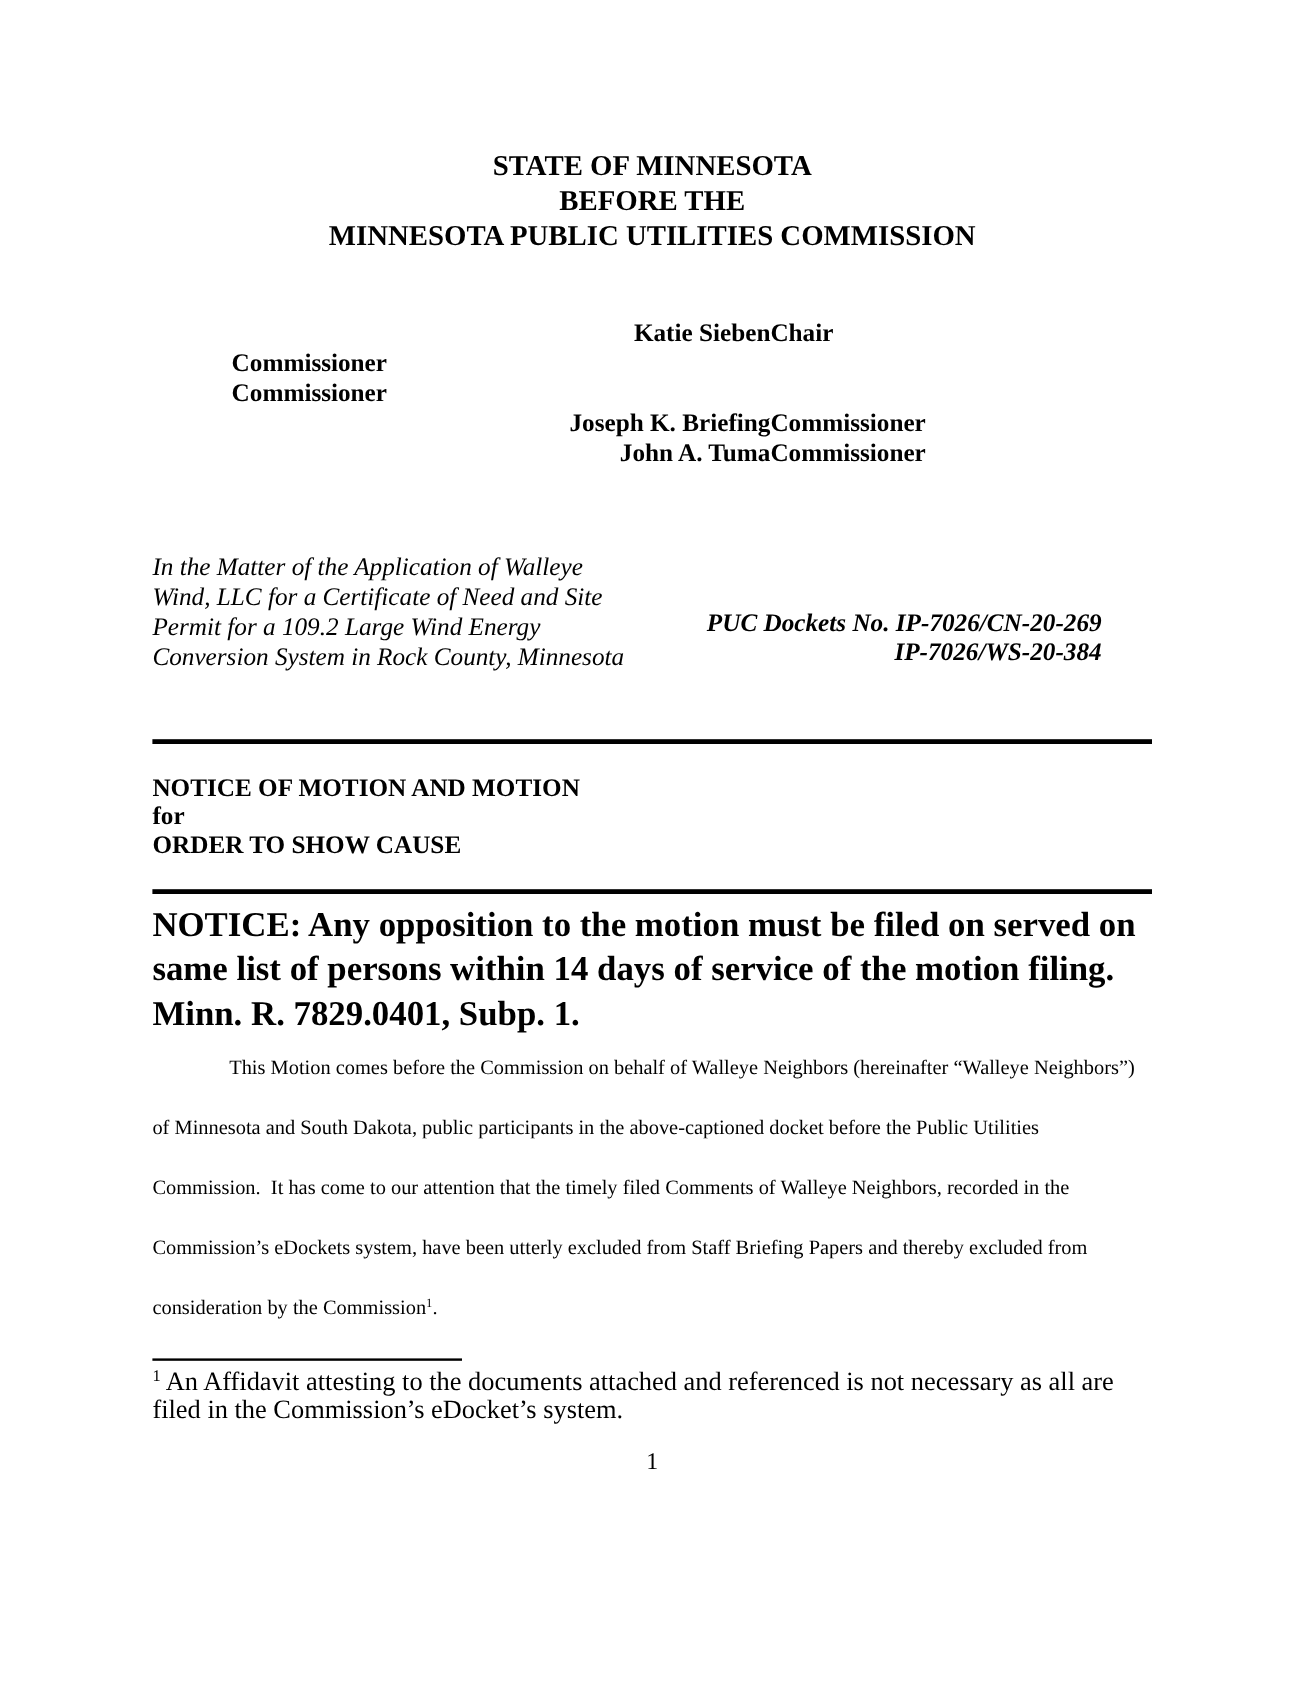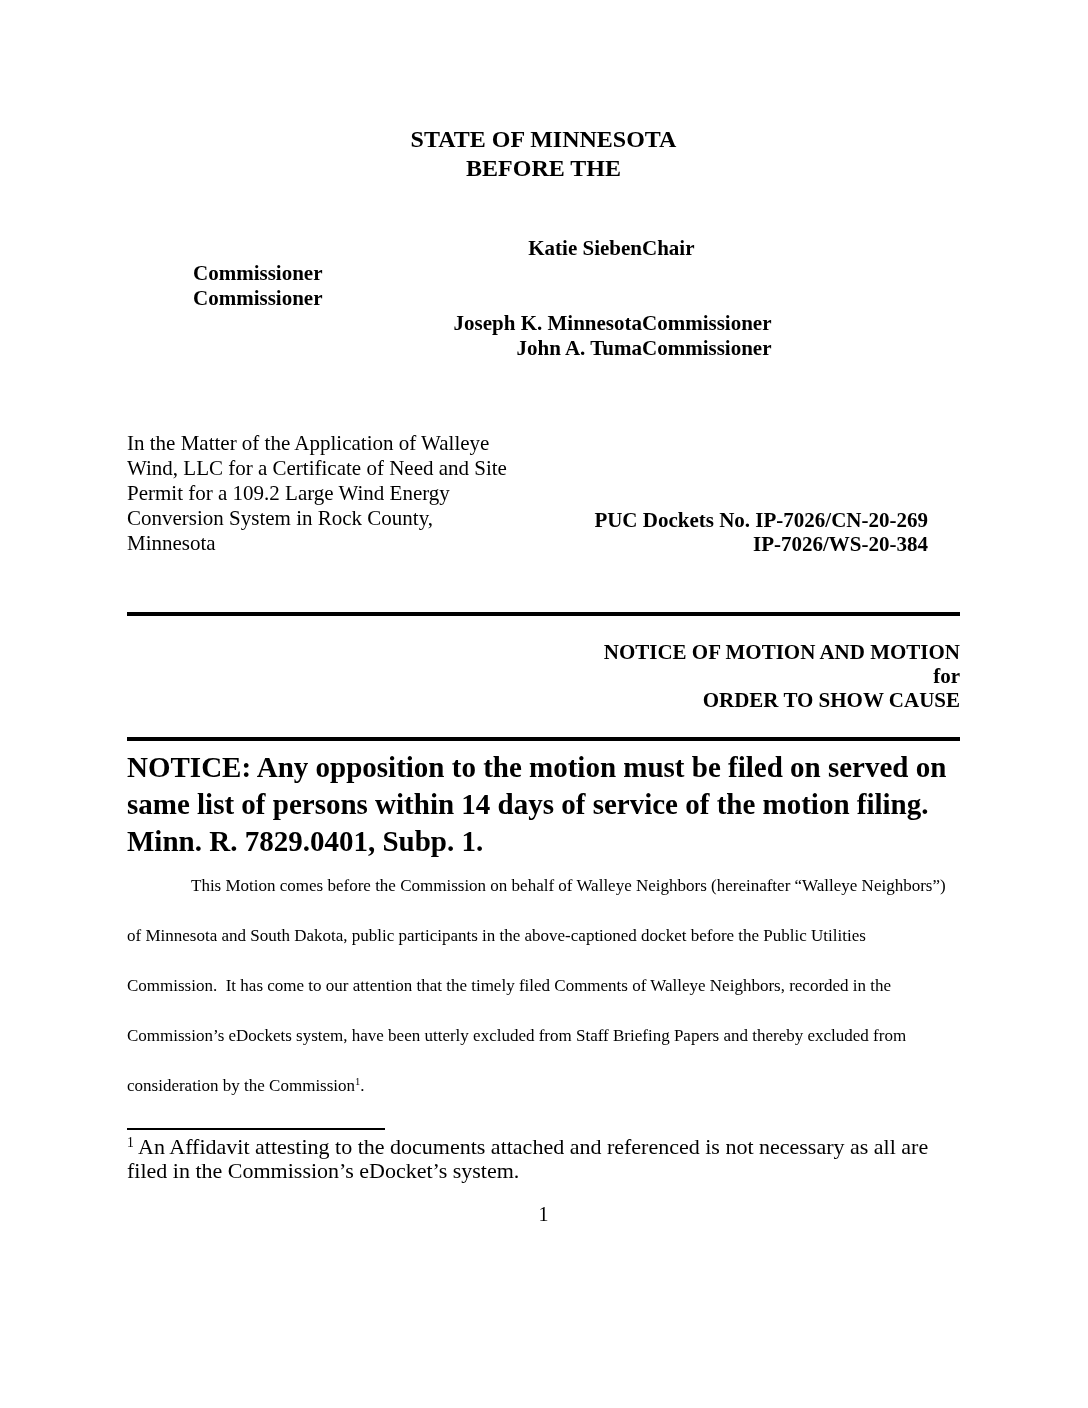--- a/index.html
+++ b/index.html
@@ -31,46 +31,47 @@
     font-weight: bold;
     font-size: 21px;
     line-height: 25px;
     text-align: right;
   }
   .commissioner-row { display: flex; }
   .commissioner-name { width: 449px; }
   
   .caption {
     display: flex;
-    align-items: flex-end;
+    align-items: flex-start;
     margin-top: 70px;
     font-size: 21px;
     line-height: 25px;
+    font-style: italic;
   }
   .caption-matter { width: 395px; }
   .caption-dockets {
     margin-left: auto;
-    margin-right: 32px;
+    margin-right: 42px;
     padding-top: 47px;
     font-weight: bold;
     text-align: right;
     line-height: 24px;
     white-space: nowrap;
   }
   
   .rule {
     height: 4px;
     background: #000000;
   }
   .rule-top { margin-top: 56px; }
   .rule-bottom { margin-top: 25px; }
   
   .motion-heading {
     margin-top: 24px;
-    text-align: right;
+    text-align: left;
     font-weight: bold;
     font-size: 21px;
     line-height: 24px;
   }
   
   .notice {
     margin-top: 8px;
     font-weight: bold;
     font-size: 29px;
     line-height: 37px;
@@ -110,35 +111,36 @@
   }
 </style>
 </head>
 <body>
 
 <div class="page">
 
   <div class="doc-header">
     <div>STATE OF MINNESOTA</div>
     <div>BEFORE THE</div>
+    <div>MINNESOTA PUBLIC UTILITIES COMMISSION</div>
   </div>
 
   <div class="commissioners">
     <div class="commissioner-row">
       <span class="commissioner-name">Katie Sieben</span>
       <span class="commissioner-title">Chair</span>
     </div>
     <div class="commissioner-row">
       <span class="commissioner-title">Commissioner</span>
     </div>
     <div class="commissioner-row">
       <span class="commissioner-title">Commissioner</span>
     </div>
     <div class="commissioner-row">
-      <span class="commissioner-name">Joseph K. Minnesota</span>
+      <span class="commissioner-name">Joseph K. Briefing</span>
       <span class="commissioner-title">Commissioner</span>
     </div>
     <div class="commissioner-row">
       <span class="commissioner-name">John A. Tuma</span>
       <span class="commissioner-title">Commissioner</span>
     </div>
   </div>
 
   <div class="caption">
     <div class="caption-matter">In the Matter of the Application of Walleye Wind, LLC for a Certificate of Need and Site Permit for a 109.2 Large Wind Energy Conversion System in Rock County, Minnesota</div>

